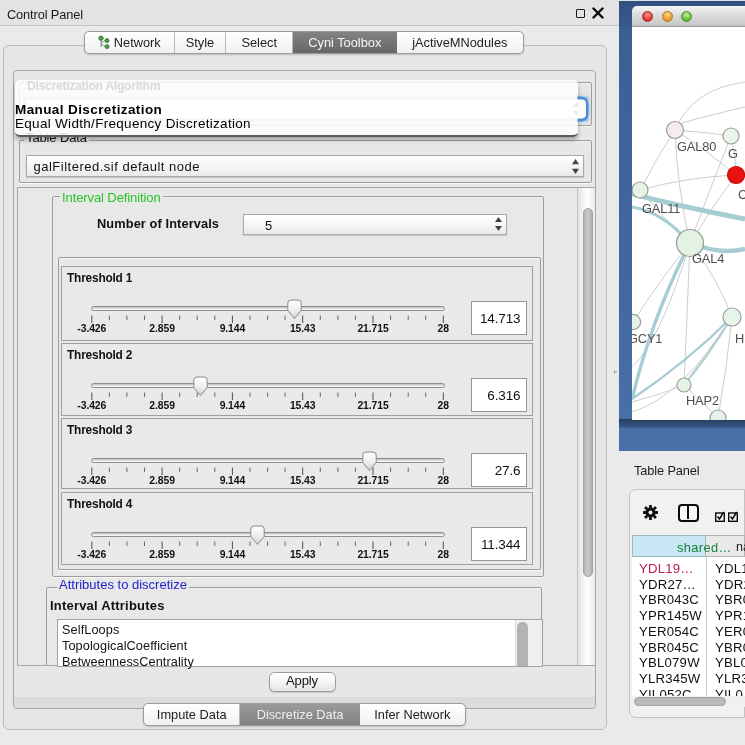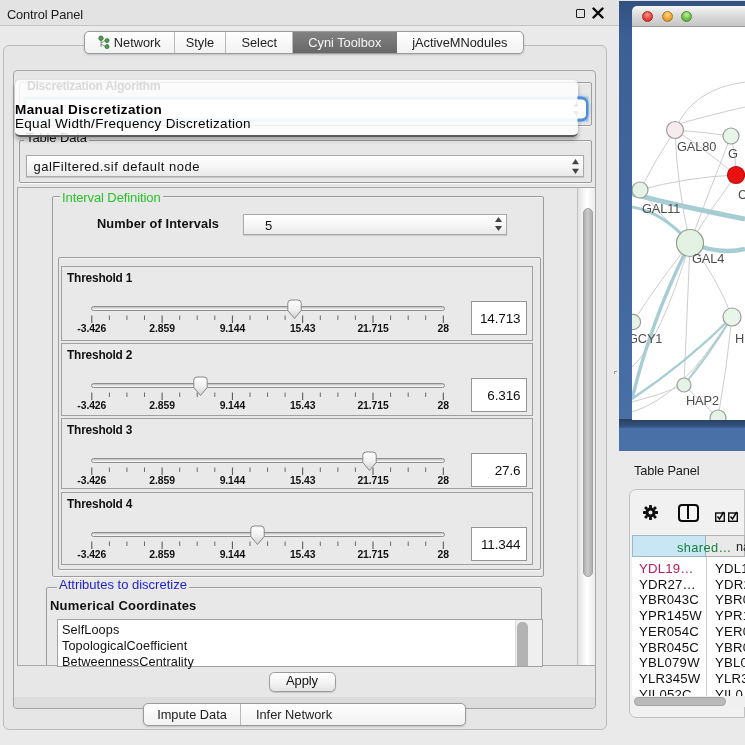--- a/index.html
+++ b/index.html
@@ -296,41 +296,42 @@
     </linearGradient>
         </defs>
       </svg>
   <div class="vbox">
         <span>11.344</span>
       </div>
 </div>
 
 <div class="grp" style="left:46px;top:587px;width:496px;height:111px;clip-path:inset(0 0 33px 0);"></div>
 <div class="gtitle" style="left:57px;top:578px;font-size:13px;letter-spacing:0;color:#2323cc;background:#e8e8e8;">Attributes to discretize</div>
-<div class="abs" style="left:50px;top:597.5px;font-size:13px;font-weight:bold;color:#111;letter-spacing:0.2px;">Numerical Coordinates</div>
+<div class="abs" style="left:50px;top:597.5px;font-size:13px;font-weight:bold;color:#111;letter-spacing:0.2px;">Interval Attributes</div>
 
 <div class="abs" style="left:57px;top:619px;width:486px;height:47.5px;border:1px solid #a2a2a2;background:#fff;overflow:hidden;">
   <div class="abs" style="right:0;top:0;width:27px;height:100%;background:#efefef;border-left:1px solid #dadada;"></div>
   <div class="abs" style="right:14.5px;top:1.5px;width:10.5px;height:60px;background:#b3b3b3;border-radius:5px;"></div>
 </div>
 <div class="listitem" style="top:622.5px;">SelfLoops</div>
 <div class="listitem" style="top:638.5px;">TopologicalCoefficient</div>
 <div class="listitem" style="top:654.5px;">BetweennessCentrality</div>
 
 <div class="abs" style="left:577px;top:188px;width:18px;height:477px;
 background:linear-gradient(90deg,#e2e2e2,#f7f7f7 35%,#ffffff 55%,#ebebeb);border-left:1px solid #c2c2c2;"></div>
 <div class="abs" style="left:582.5px;top:208px;width:10px;height:369px;border-radius:5.5px;
 background:linear-gradient(90deg,#b0b0b0,#cbcbcb 45%,#aeaeae);border:1px solid #a2a2a2;"></div>
 
 <div class="abs" style="left:268.5px;top:672px;width:67px;height:20px;border:1px solid #9c9c9c;border-radius:5.5px;
 background:linear-gradient(180deg,#ffffff,#f3f3f3 55%,#e4e4e4);box-shadow:0 1px 1px rgba(0,0,0,.15);
 display:flex;align-items:center;justify-content:center;font-size:13px;color:#111;padding-bottom:3px;">Apply</div>
 
 <div class="seg" style="left:143px;top:703px;width:323px;">
   <div class="s" style="width:97px;">Impute Data</div>
+  <div class="s dark" style="width:120px;background:linear-gradient(180deg,#9a9a9a,#828282);color:#efefef;">Discretize Data</div>
   <div class="s" style="width:106px;">Infer Network</div>
 </div>
 
 <div class="abs" style="left:614px;top:371px;width:3px;height:3px;border-top:1px solid #9a9a9a;border-left:1px solid #9a9a9a;"></div>
 
 <div class="abs" style="left:619px;top:1px;width:126px;height:450px;
 background:linear-gradient(180deg,#31507e 0%,#3c5f96 8%,#42679f 60%,#4a71a8 100%);"></div>
 <div class="abs" style="left:632px;top:6px;width:113px;height:21px;border-radius:5px 0 0 0;
 background:linear-gradient(180deg,#f6f6f6,#dcdcdc 45%,#c6c6c6);border-bottom:1px solid #9a9a9a;"></div>
 <div class="abs" style="left:642px;top:11px;width:11px;height:11px;border-radius:50%;

